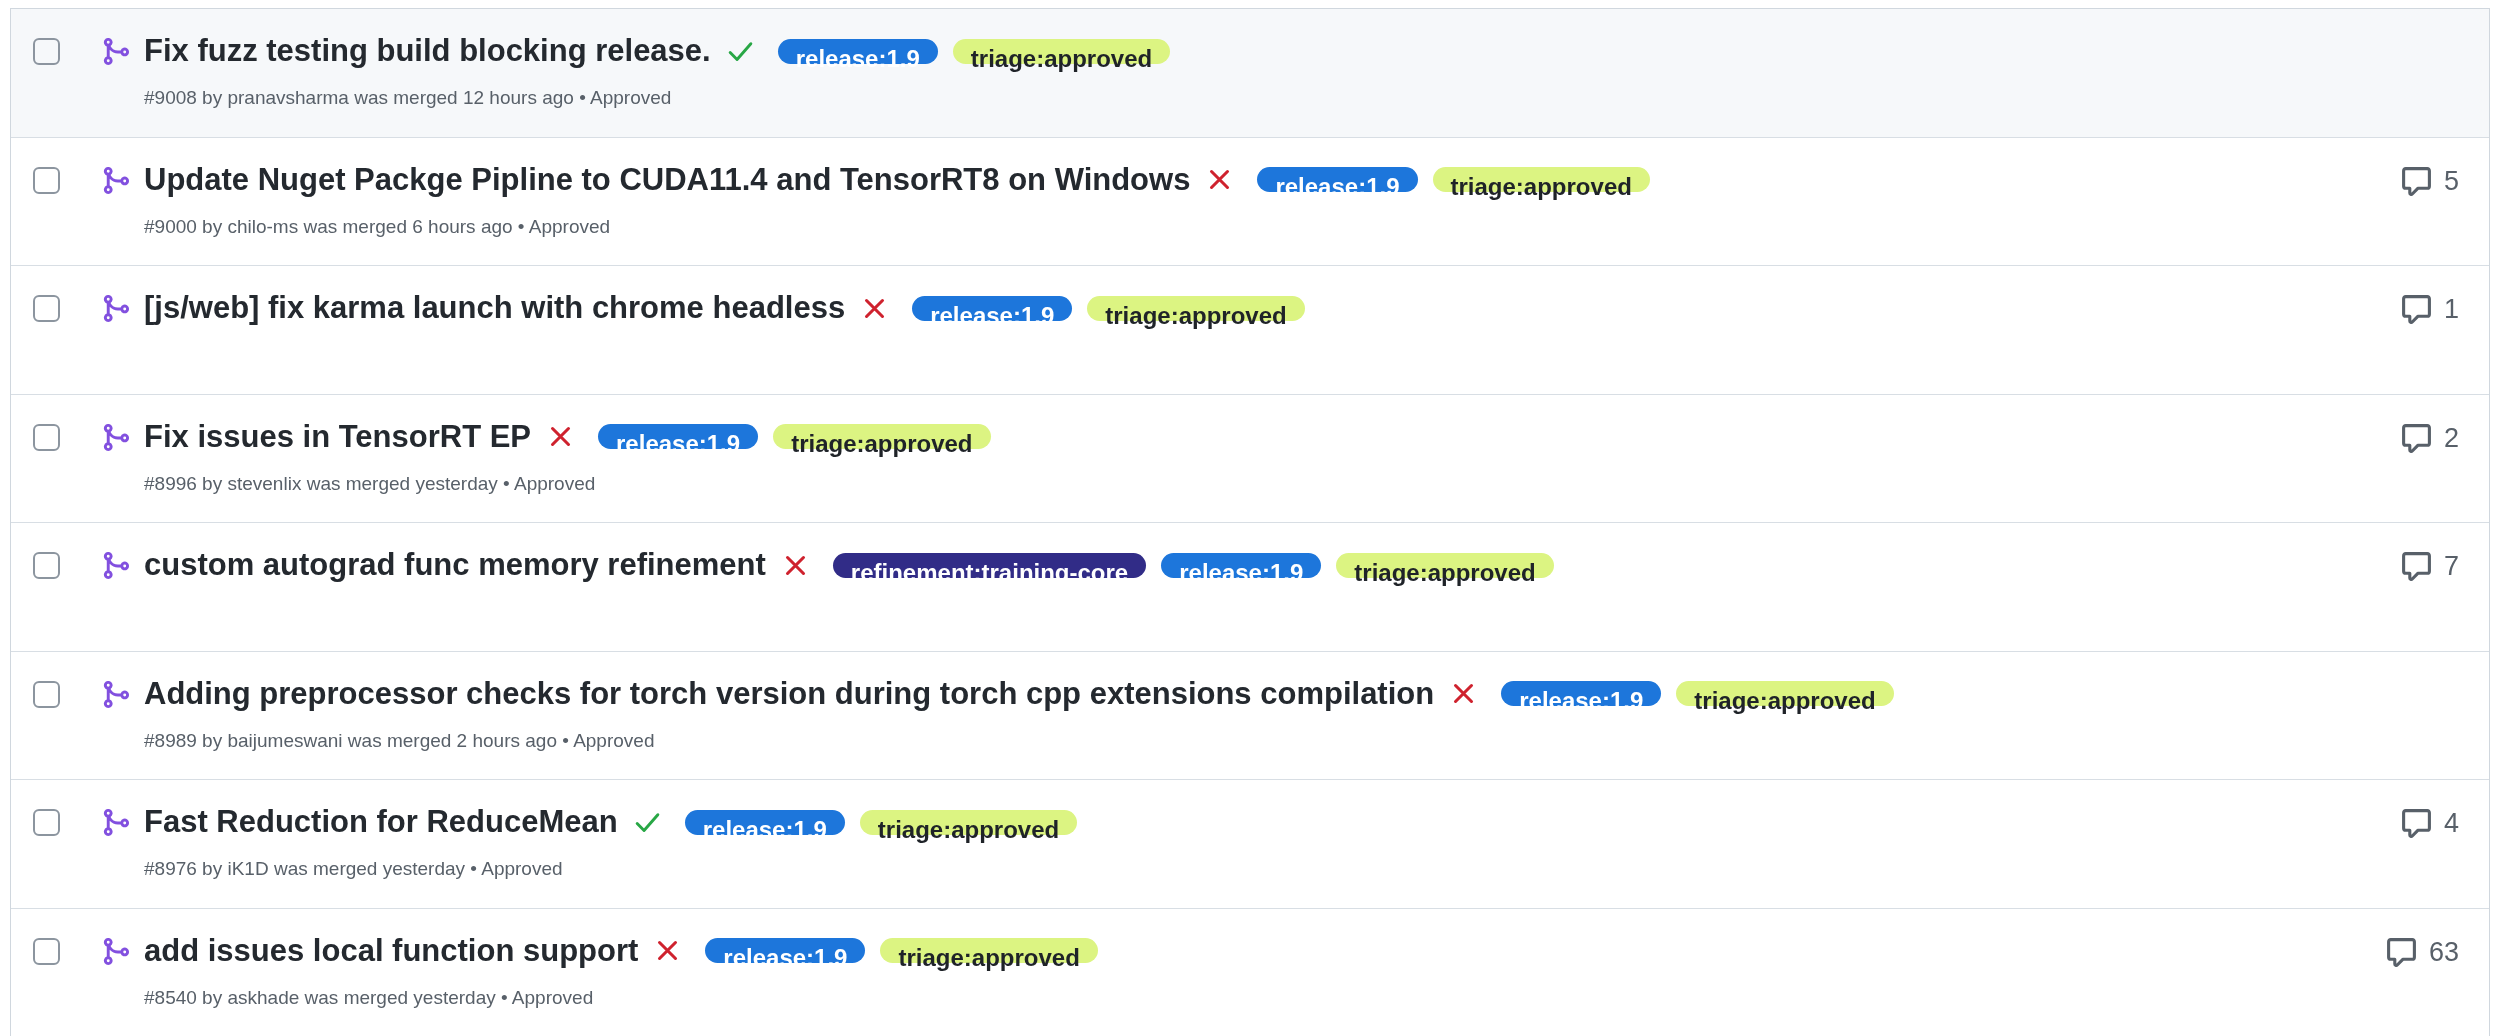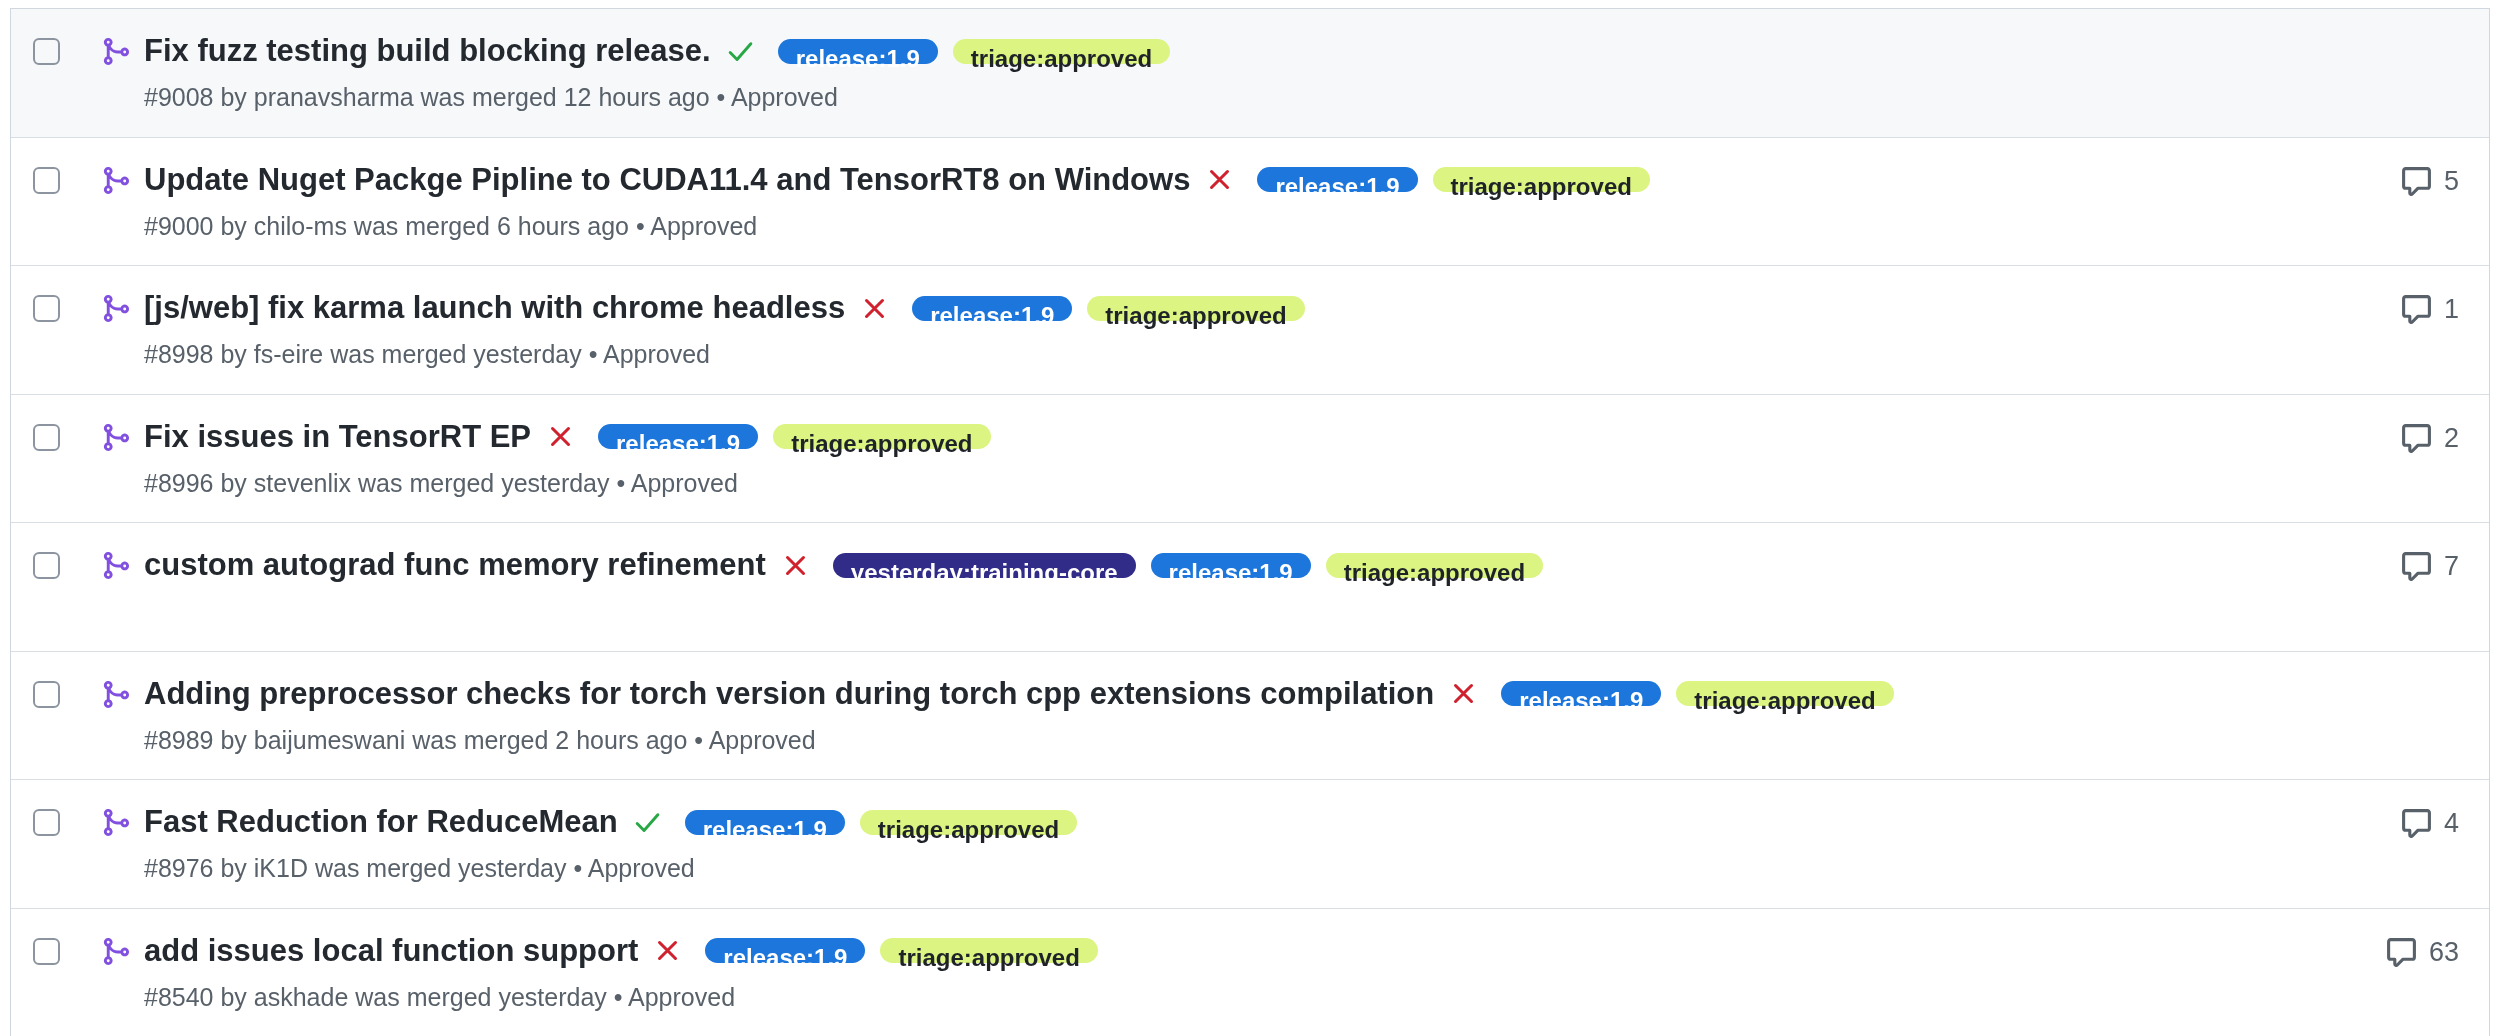--- a/index.html
+++ b/index.html
@@ -82,21 +82,21 @@
     line-height: 39px;
     padding: 0 18px;
     border-radius: 20px;
     font-size: 24px;
     font-weight: 600;
     white-space: nowrap;
     cursor: pointer;
   }
   .pr-meta {
     margin-top: 11px;
-    font-size: 25px;
+    font-size: 19px;
     line-height: 31px;
     color: #586069;
     white-space: nowrap;
   }
   .comments {
     position: absolute;
     top: 27px;
     right: 30px;
     display: flex;
     align-items: center;
@@ -173,21 +173,20 @@
         <span class="pr-title">[js/web] fix karma launch with chrome headless</span>
 
         <svg class="status-icon" viewBox="0 0 16 16" aria-hidden="true">
           <path d="M3.6 3.6 L12.4 12.4 M12.4 3.6 L3.6 12.4" fill="none" stroke="#cf222e" stroke-width="1.7" stroke-linecap="round"></path>
         </svg>
         <span class="label-group">
             <span class="pill" style="background: rgb(29, 118, 219); color: rgb(255, 255, 255);">release:1.9</span>
             <span class="pill" style="background: rgb(220, 244, 130); color: rgb(31, 35, 40);">triage:approved</span>
           </span>
       </div>
-      <div class="pr-meta">#8998 by fs-eire was merged yesterday • Approved</div>
     </div>
     <div class="comments">
       <svg class="comment-icon" viewBox="0 0 16 16" aria-hidden="true">
         <path d="M1 2.75C1 1.784 1.784 1 2.75 1h10.5c.966 0 1.75.784 1.75 1.75v7.5A1.75 1.75 0 0 1 13.25 12H9.06l-2.573 2.573A1.458 1.458 0 0 1 4 13.543V12H2.75A1.75 1.75 0 0 1 1 10.25Zm1.75-.25a.25.25 0 0 0-.25.25v7.5c0 .138.112.25.25.25h2a.75.75 0 0 1 .75.75v2.19l2.72-2.72a.749.749 0 0 1 .53-.22h4.5a.25.25 0 0 0 .25-.25v-7.5a.25.25 0 0 0-.25-.25Z"></path>
       </svg>
       <span class="comment-count">1</span>
     </div>
   </div>
 
   <div class="row">
@@ -223,21 +222,21 @@
       <path d="M5.45 5.154A4.25 4.25 0 0 0 9.25 7.5h1.378a2.251 2.251 0 1 1 0 1.5H9.25A5.734 5.734 0 0 1 5 7.123v3.505a2.25 2.25 0 1 1-1.5 0V5.372a2.25 2.25 0 1 1 1.95-.218ZM4.25 13.5a.75.75 0 1 0 0-1.5.75.75 0 0 0 0 1.5Zm8.5-4.5a.75.75 0 1 0 0-1.5.75.75 0 0 0 0 1.5ZM5 3.25a.75.75 0 1 0-1.5 0 .75.75 0 0 0 1.5 0Z"></path>
     </svg>
     <div class="main">
       <div class="title-line">
         <span class="pr-title">custom autograd func memory refinement</span>
 
         <svg class="status-icon" viewBox="0 0 16 16" aria-hidden="true">
           <path d="M3.6 3.6 L12.4 12.4 M12.4 3.6 L3.6 12.4" fill="none" stroke="#cf222e" stroke-width="1.7" stroke-linecap="round"></path>
         </svg>
         <span class="label-group">
-            <span class="pill" style="background: rgb(49, 44, 135); color: rgb(255, 255, 255);">yesterday:training-core</span>
+            <span class="pill" style="background: rgb(49, 44, 135); color: rgb(255, 255, 255);">refinement:training-core</span>
             <span class="pill" style="background: rgb(29, 118, 219); color: rgb(255, 255, 255);">release:1.9</span>
             <span class="pill" style="background: rgb(220, 244, 130); color: rgb(31, 35, 40);">triage:approved</span>
           </span>
       </div>
     </div>
     <div class="comments">
       <svg class="comment-icon" viewBox="0 0 16 16" aria-hidden="true">
         <path d="M1 2.75C1 1.784 1.784 1 2.75 1h10.5c.966 0 1.75.784 1.75 1.75v7.5A1.75 1.75 0 0 1 13.25 12H9.06l-2.573 2.573A1.458 1.458 0 0 1 4 13.543V12H2.75A1.75 1.75 0 0 1 1 10.25Zm1.75-.25a.25.25 0 0 0-.25.25v7.5c0 .138.112.25.25.25h2a.75.75 0 0 1 .75.75v2.19l2.72-2.72a.749.749 0 0 1 .53-.22h4.5a.25.25 0 0 0 .25-.25v-7.5a.25.25 0 0 0-.25-.25Z"></path>
       </svg>
       <span class="comment-count">7</span>

